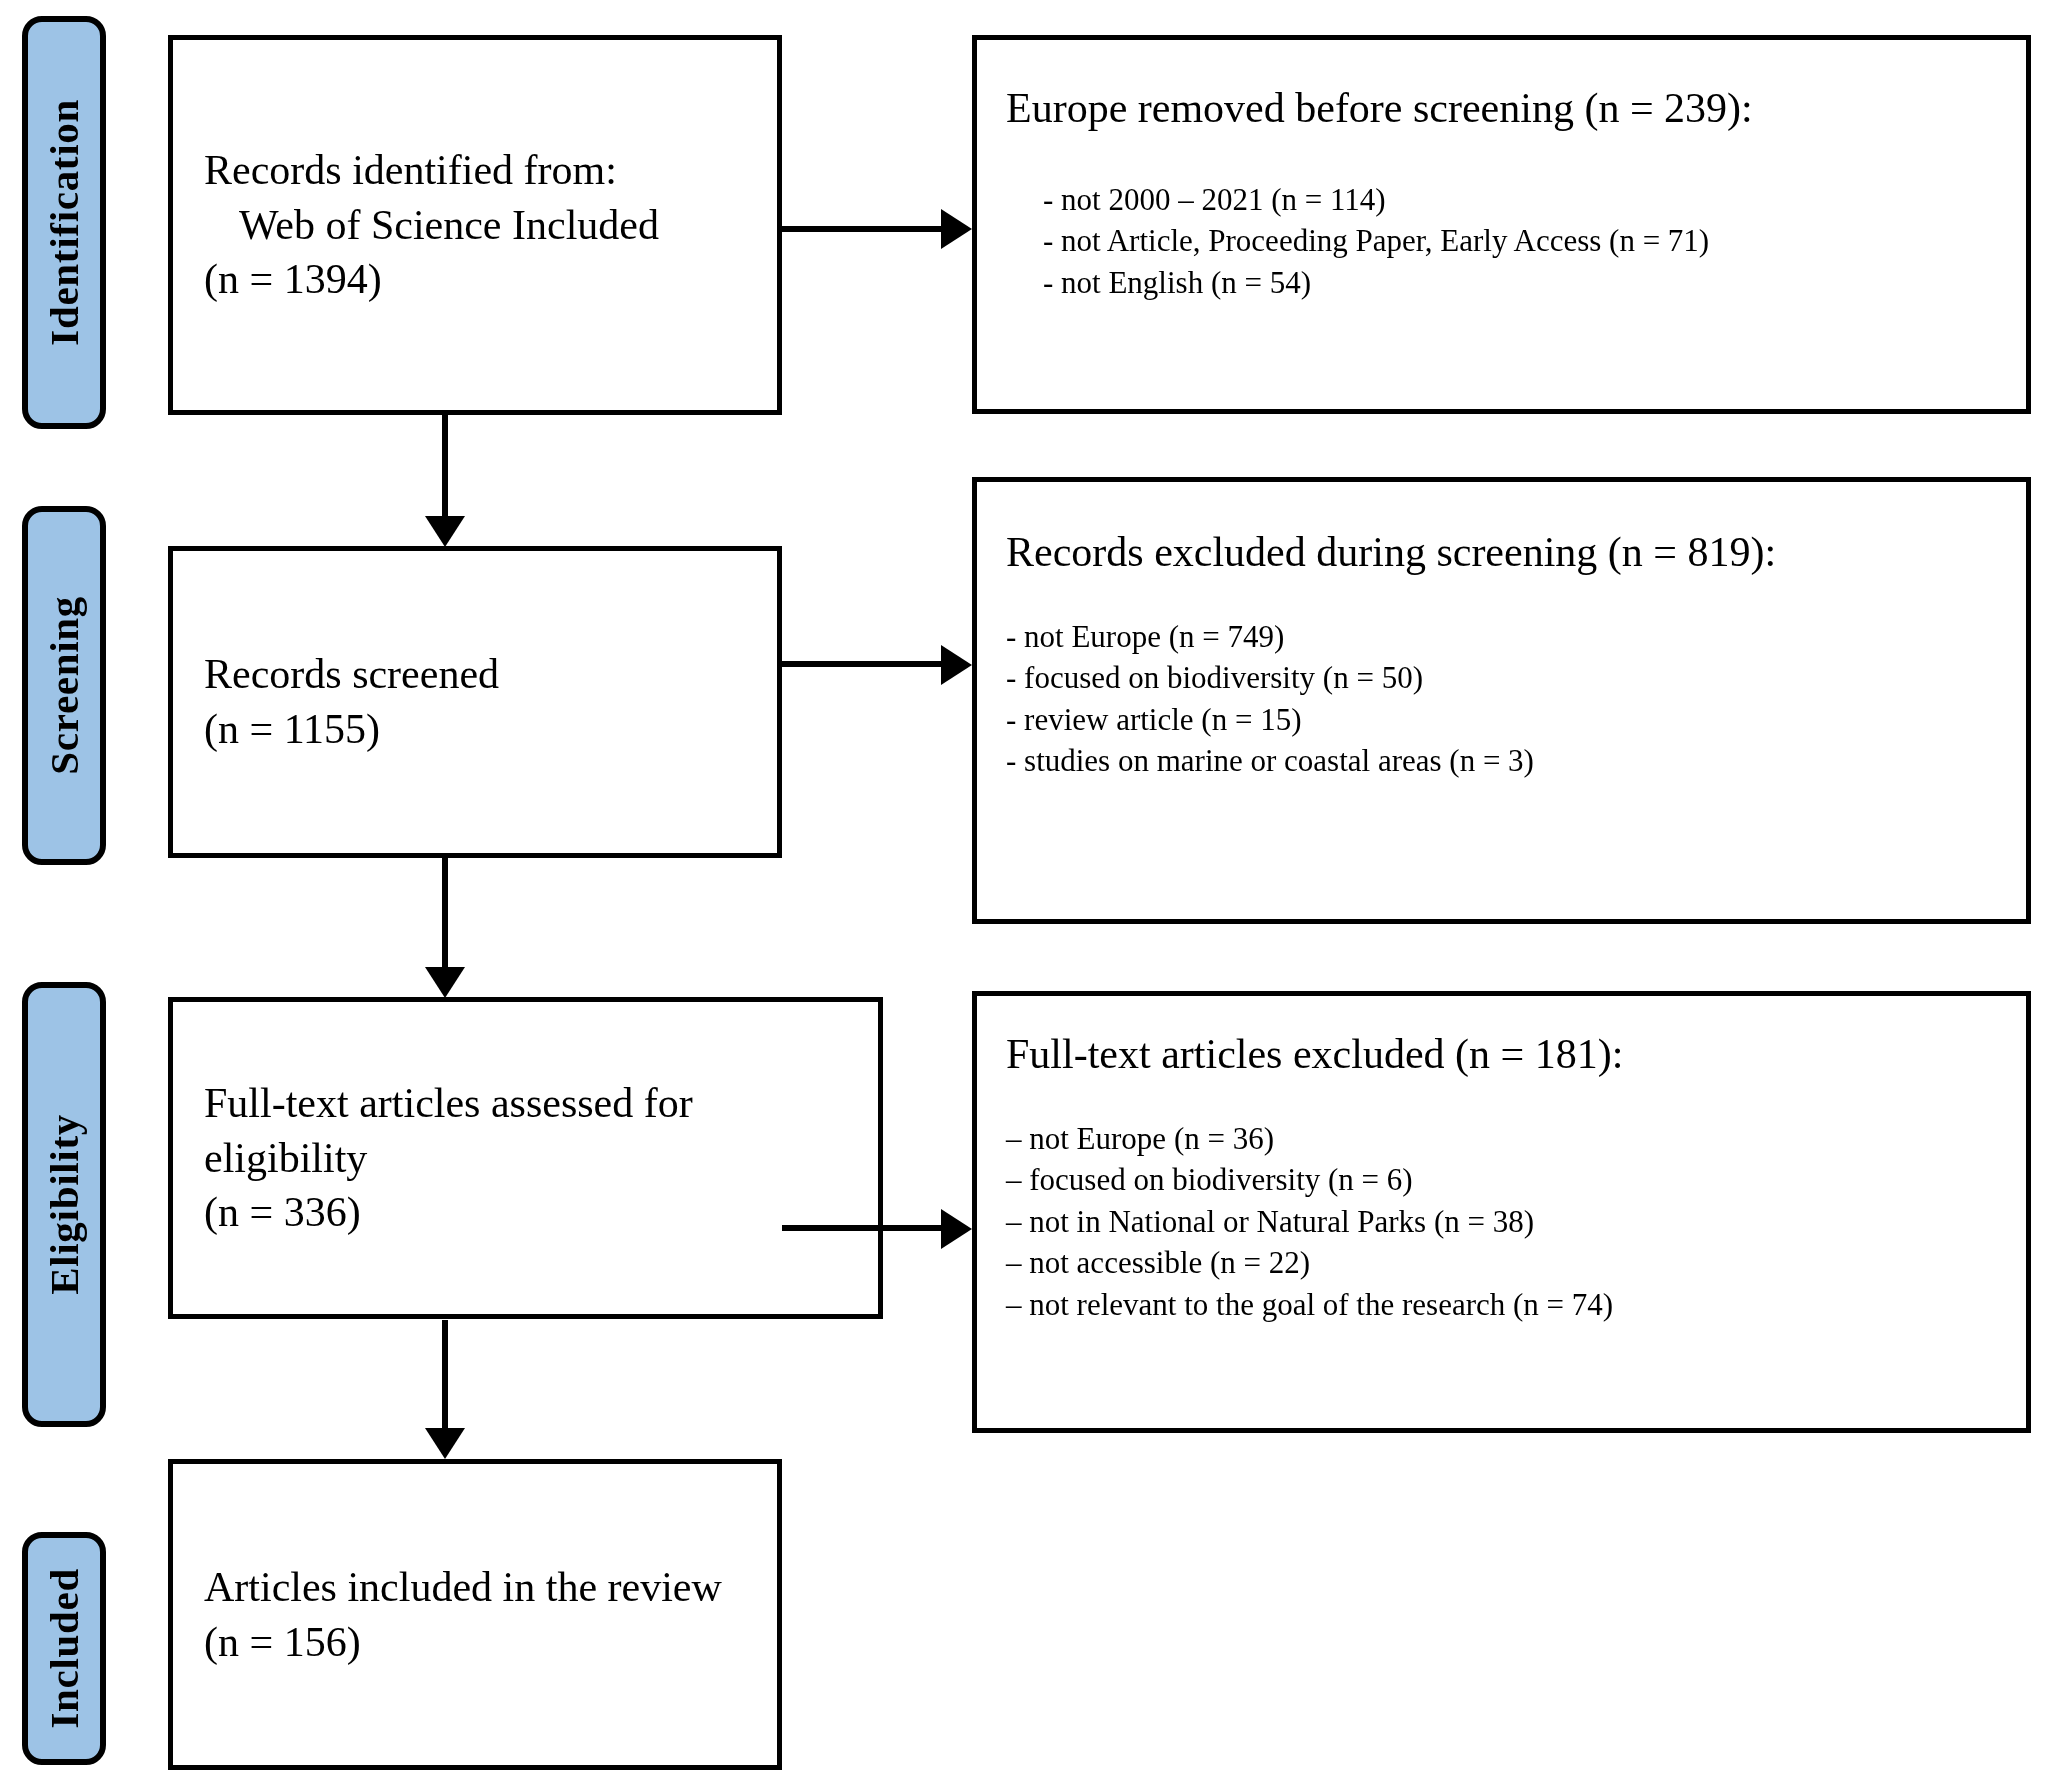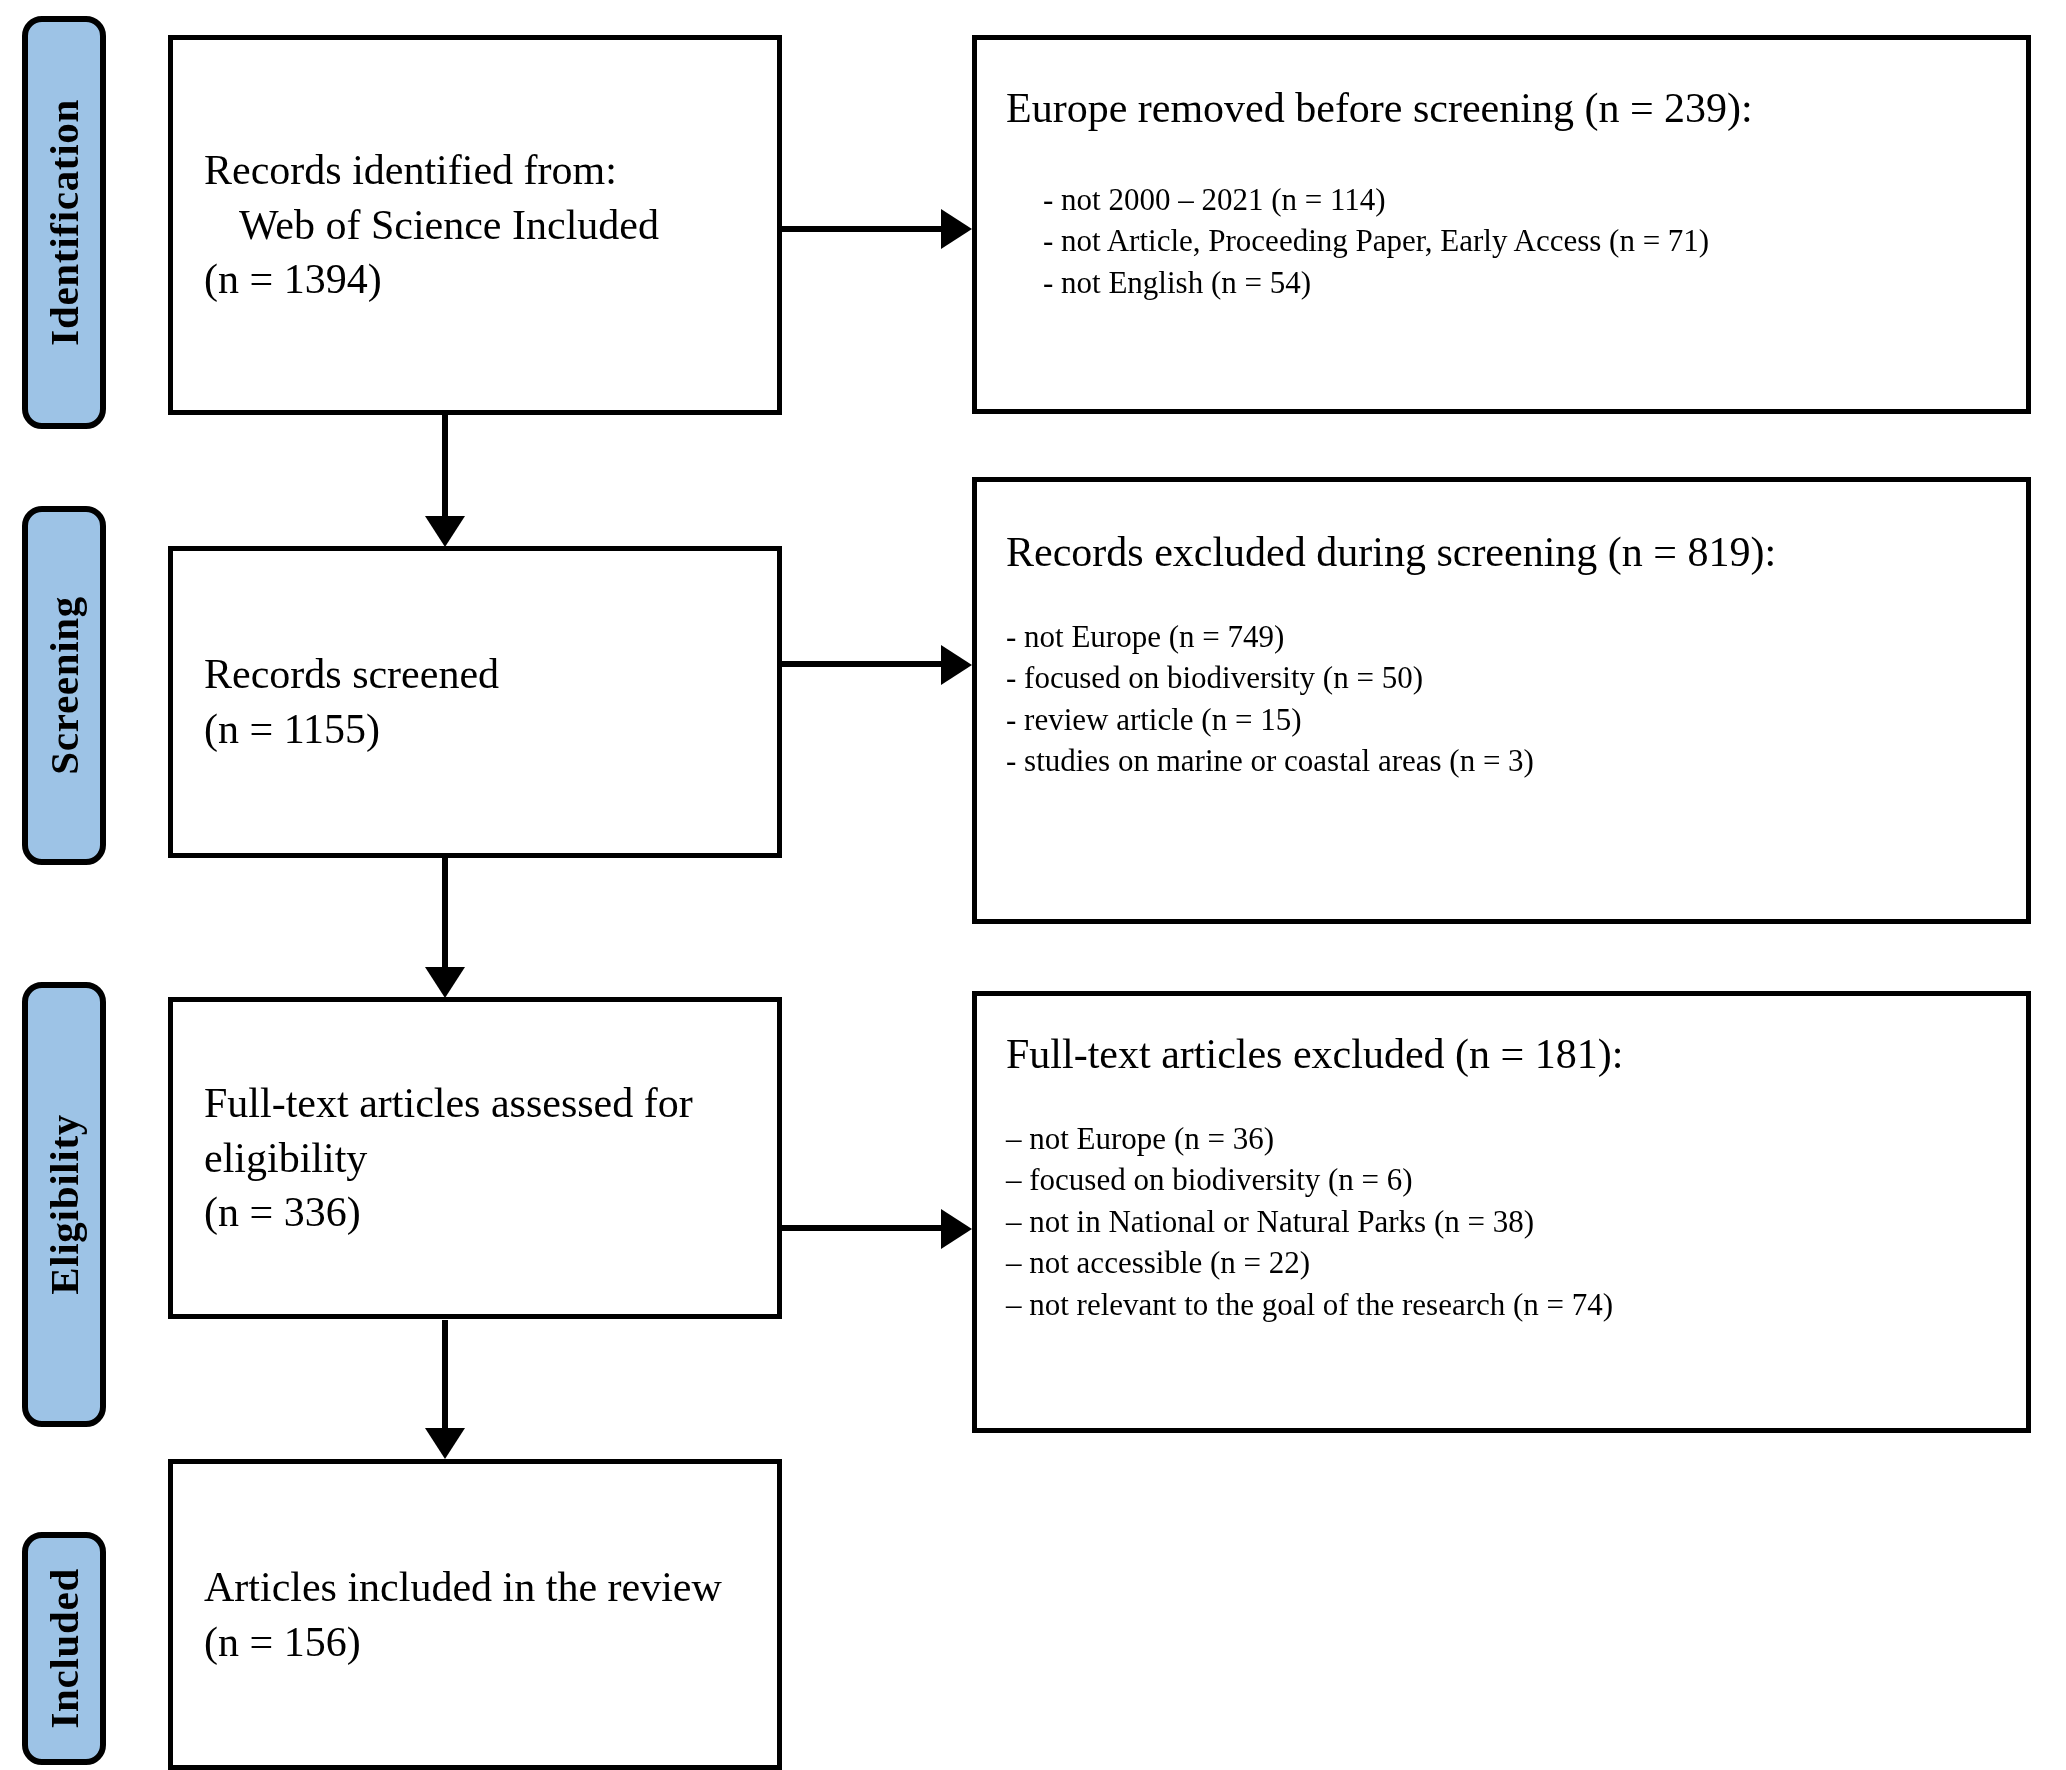--- a/index.html
+++ b/index.html
@@ -143,21 +143,21 @@
   <div class="flow-box pad-right" style="left:972px; top:477px; width:1059px; height:447px; justify-content:flex-start; padding-top:43px;">
     <div class="box-line"><span>Records excluded </span><span class="em">during screening</span><span> (n = 819):</span></div>
     <div class="bullet-group tight">
       <div class="bullet-line">- not Europe (n = 749)</div>
       <div class="bullet-line">- focused on biodiversity (n = 50)</div>
       <div class="bullet-line">- review article (n = 15)</div>
       <div class="bullet-line">- studies on marine or coastal areas (n = 3)</div>
     </div>
   </div>
 
-  <div class="flow-box pad-left" style="left:168px; top:997px; width:614px; height:322px;">
+  <div class="flow-box pad-left" style="left:168px; top:997px; width:715px; height:322px;">
     <div class="box-line">Full-text articles assessed for</div>
     <div class="box-line">eligibility</div>
     <div class="box-line">(n = 336)</div>
   </div>
 
   <div class="flow-box pad-right" style="left:972px; top:991px; width:1059px; height:442px; justify-content:flex-start; padding-top:31px;">
     <div class="box-line">Full-text articles excluded (n = 181):</div>
     <div class="bullet-group tight">
       <div class="bullet-line">– not Europe (n = 36)</div>
       <div class="bullet-line">– focused on biodiversity (n = 6)</div>

